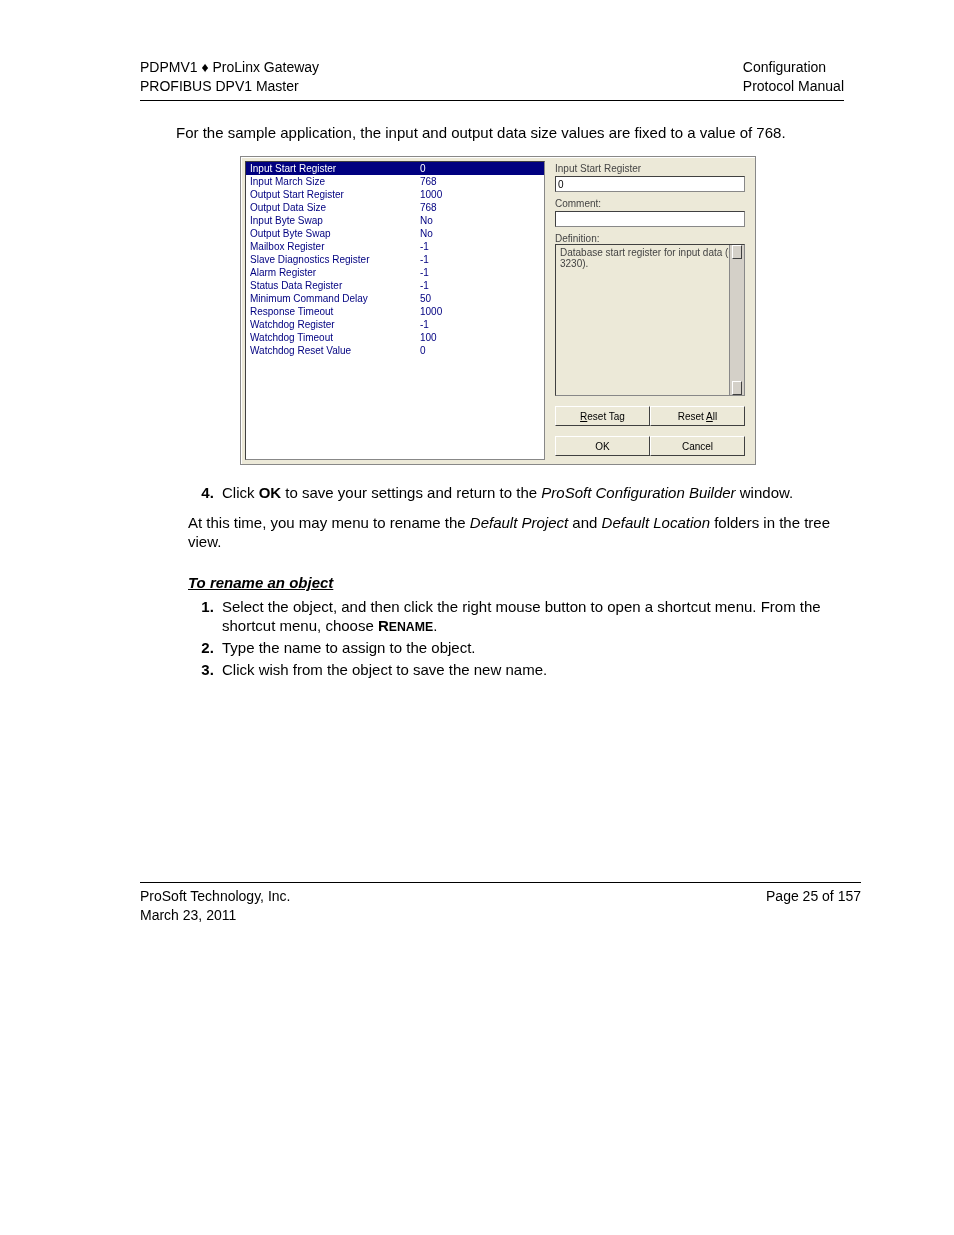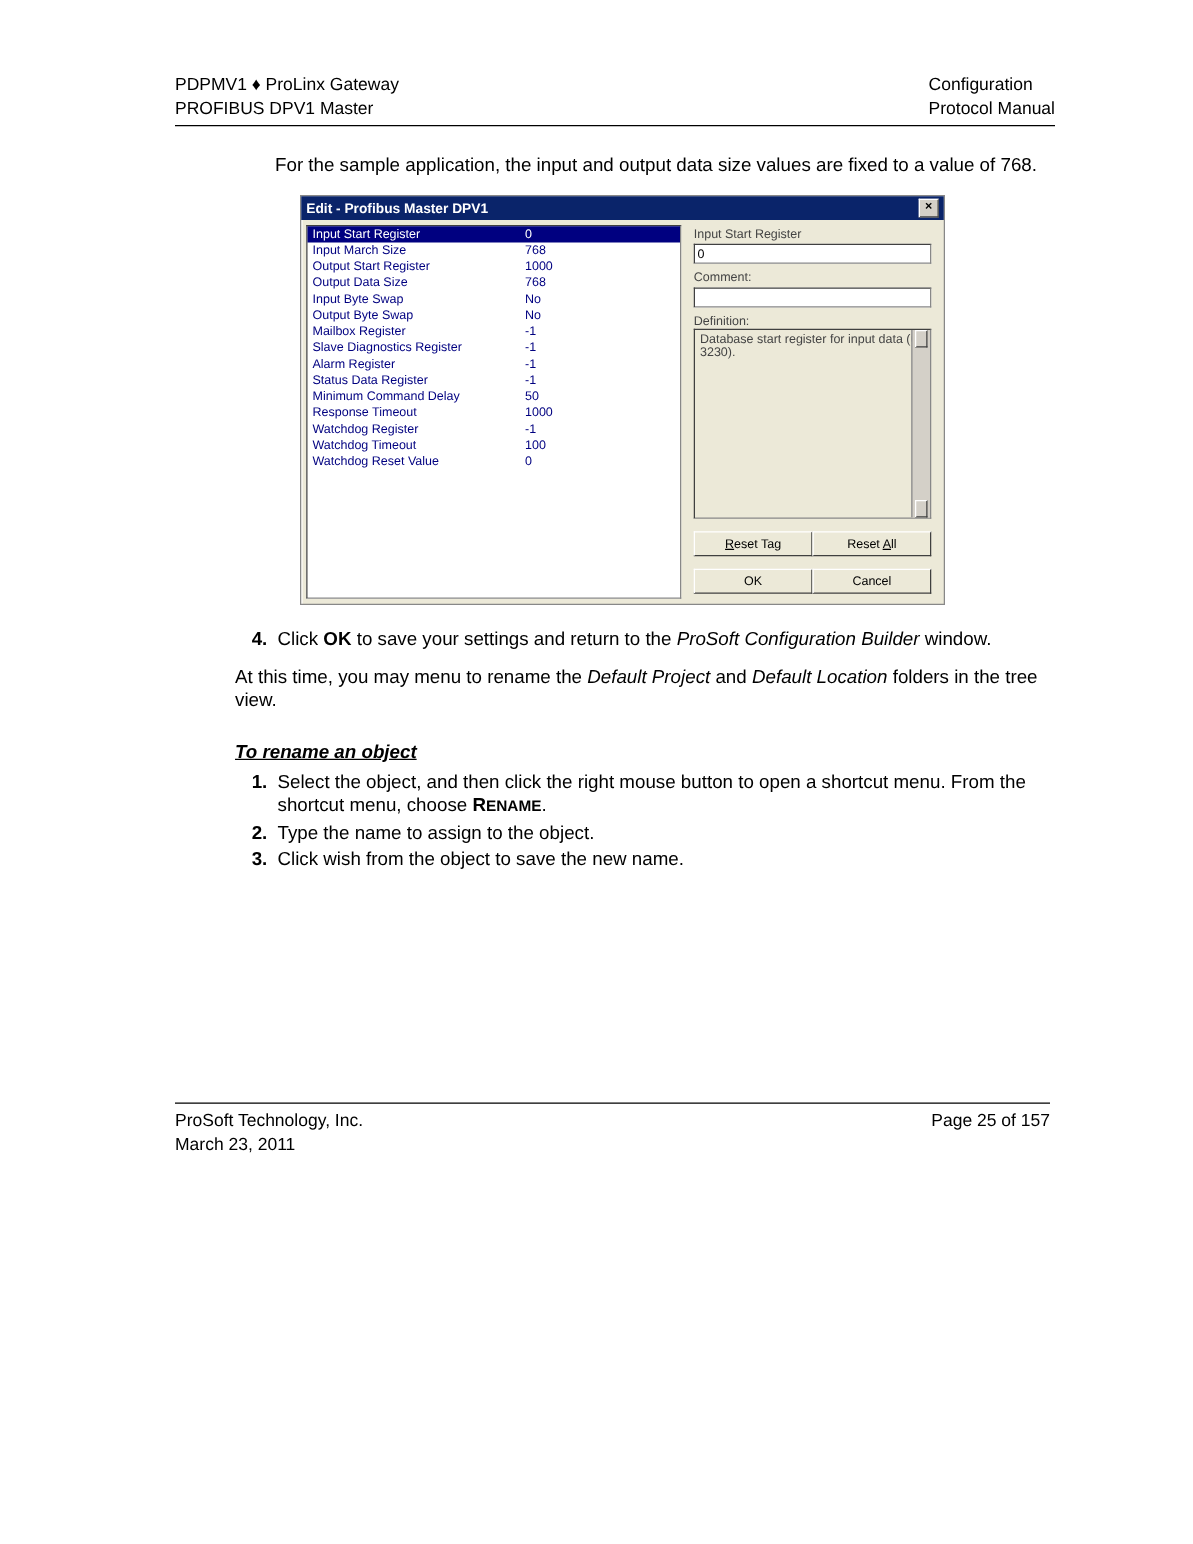--- a/index.html
+++ b/index.html
@@ -23,21 +23,21 @@
     line-height: 1.35;
   }
   .hdr-rule {
     border: none;
     border-top: 1.5px solid #000;
     margin: 4px 0 22px 0;
   }
   .intro {
     font-size: 15px;
     line-height: 1.3;
-    margin-left: 80px;
+    margin-left: 36px;
     margin-right: 0;
     margin-bottom: 14px;
   }
   .dialog {
     width: 514px;
     margin: 0 0 18px 100px;
     border: 1px solid #888;
     background: #ece9d8;
     box-shadow: 1px 1px 0 #fff inset;
     font-family: Tahoma, "MS Sans Serif", sans-serif;
@@ -176,21 +176,21 @@
     font-size: 15px;
     font-weight: bold;
     font-style: italic;
     text-decoration: underline;
     margin: 0 0 6px 48px;
   }
   .italic { font-style: italic; }
   .footer {
     position: absolute;
     left: 140px;
-    right: 114px;
+    right: 93px;
     bottom: 50px;
     font-size: 14px;
   }
   .ftr-rule {
     border: none;
     border-top: 1.5px solid #000;
     margin: 0 0 4px 0;
   }
   .ftrline { display: flex; justify-content: space-between; line-height: 1.35; }
 </style>
@@ -206,24 +206,20 @@
     <div style="text-align:left">
       <div>Configuration</div>
       <div>Protocol Manual</div>
     </div>
   </div>
   <hr class="hdr-rule">
 
   <p class="intro">For the sample application, the input and output data size values are fixed to a value of 768.</p>
 
   <div class="dialog">
-    <div class="titlebar">
-      <span>Edit - Profibus Master DPV1</span>
-      <span class="xbtn">×</span>
-    </div>
     <div class="dialog-body">
       <div class="left-pane" id="param-list">
           <div class="param-row sel">
             <span class="pname">Input Start Register</span>
             <span>0</span>
           </div>
           <div class="param-row">
             <span class="pname">Input March Size</span>
             <span>768</span>
           </div>

